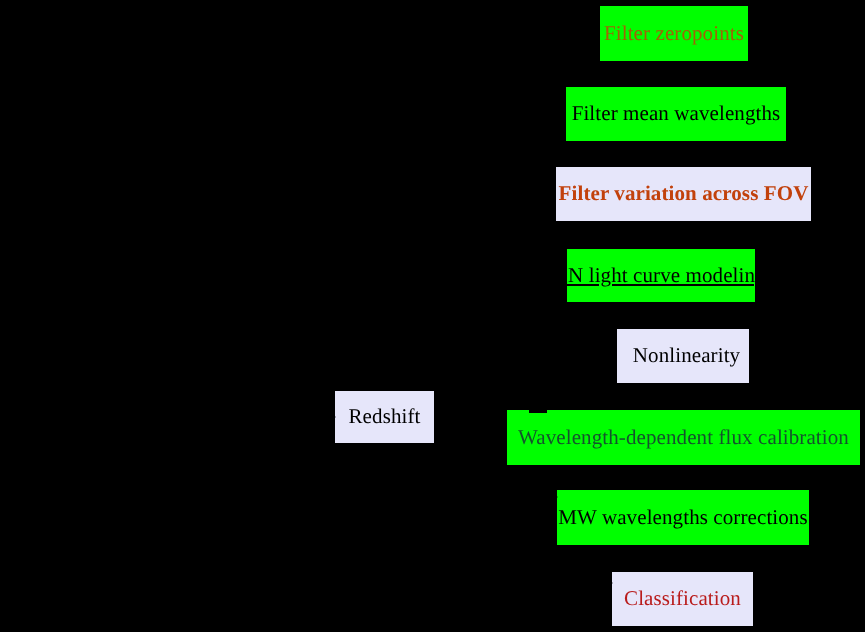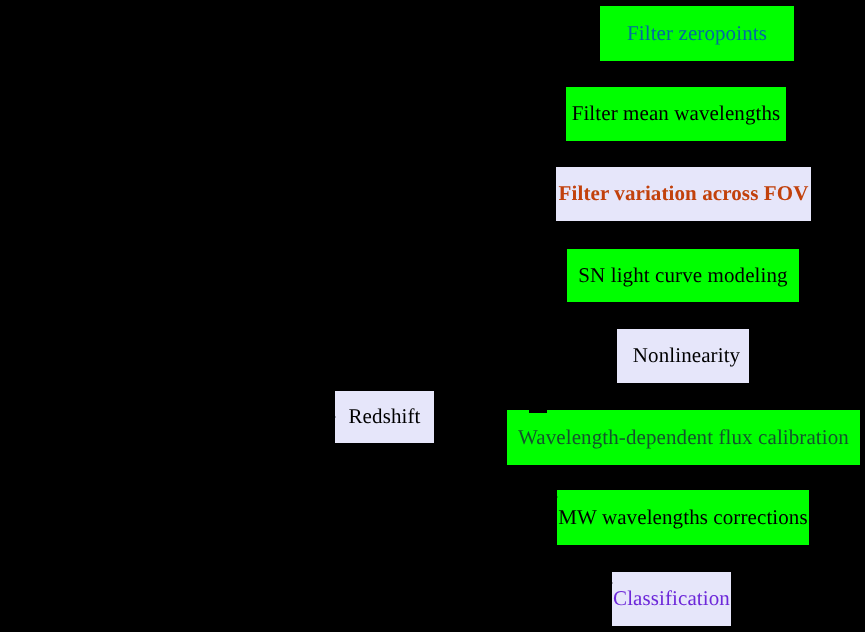--- a/index.html
+++ b/index.html
@@ -46,48 +46,48 @@
     position: absolute;
     background: #000000;
     z-index: 5;
   }
 </style>
 </head>
 <body>
 
 <div id="canvas">
     <div class="arrowhead" style="left: 589px; top: 29px; border-left-color: rgb(0, 0, 0);"></div>
-    <div class="node" style="left: 600px; top: 6px; width: 194px; height: 55px; background: rgb(0, 255, 0); color: #0369a1;">
+    <div class="node" style="left: 600px; top: 6px; width: 148px; height: 55px; background: rgb(0, 255, 0); color: #a16207;">
       <span class="node-label">Filter zeropoints</span>
     </div>
     <div class="arrowhead" style="left: 556px; top: 123px; border-left-color: rgb(0, 0, 0);"></div>
     <div class="node" style="left: 566px; top: 87px; width: 220px; height: 54px; background: rgb(0, 255, 0); color: rgb(0, 0, 0);">
       <span class="node-label">Filter mean wavelengths</span>
     </div>
     <div class="arrowhead" style="left: 547px; top: 207px; border-left-color: rgb(0, 0, 0);"></div>
     <div class="node" style="left: 556px; top: 167px; width: 255px; height: 54px; background: rgb(230, 230, 250); color: #c2410c; font-weight: bold;">
       <span class="node-label">Filter variation across FOV</span>
     </div>
     <div class="arrowhead" style="left: 558px; top: 285px; border-left-color: rgb(0, 0, 0);"></div>
-    <div class="node" style="left: 567px; top: 249px; width: 232px; height: 53px; background: rgb(0, 255, 0); color: rgb(0, 0, 0);">
+    <div class="node" style="left: 567px; top: 249px; width: 188px; height: 53px; background: rgb(0, 255, 0); color: rgb(0, 0, 0); text-decoration: underline;">
       <span class="node-label">SN light curve modeling</span>
     </div>
     <div class="arrowhead" style="left: 608px; top: 342px; border-left-color: rgb(0, 0, 0);"></div>
     <div class="node" style="left: 617px; top: 329px; width: 132px; height: 54px; background: rgb(230, 230, 250); color: rgb(0, 0, 0); padding-left: 7px;">
       <span class="node-label">Nonlinearity</span>
     </div>
     <div class="notch" style="left: 529px; top: 404px; width: 18px; height: 9px; background: rgb(0, 0, 0);"></div>
     <div class="node" style="left: 507px; top: 410px; width: 353px; height: 55px; background: rgb(0, 255, 0); color: #14532d;">
       <span class="node-label">Wavelength-dependent flux calibration</span>
     </div>
     <div class="arrowhead" style="left: 549px; top: 492px; border-left-color: rgb(0, 0, 0);"></div>
     <div class="node" style="left: 557px; top: 490px; width: 252px; height: 55px; background: rgb(0, 255, 0); color: rgb(0, 0, 0);">
       <span class="node-label">MW wavelengths corrections</span>
     </div>
     <div class="arrowhead" style="left: 604px; top: 578px; border-left-color: rgb(0, 0, 0);"></div>
-    <div class="node" style="left: 612px; top: 572px; width: 119px; height: 54px; background: rgb(230, 230, 250); color: #6d28d9;">
+    <div class="node" style="left: 612px; top: 572px; width: 141px; height: 54px; background: rgb(230, 230, 250); color: #b91c1c;">
       <span class="node-label">Classification</span>
     </div>
     <div class="arrowhead" style="left: 327px; top: 412px; border-left-color: rgb(0, 0, 0);"></div>
     <div class="node" style="left: 335px; top: 391px; width: 99px; height: 52px; background: rgb(230, 230, 250); color: rgb(0, 0, 0);">
       <span class="node-label">Redshift</span>
     </div>
   </div>
 
 </body></html>

